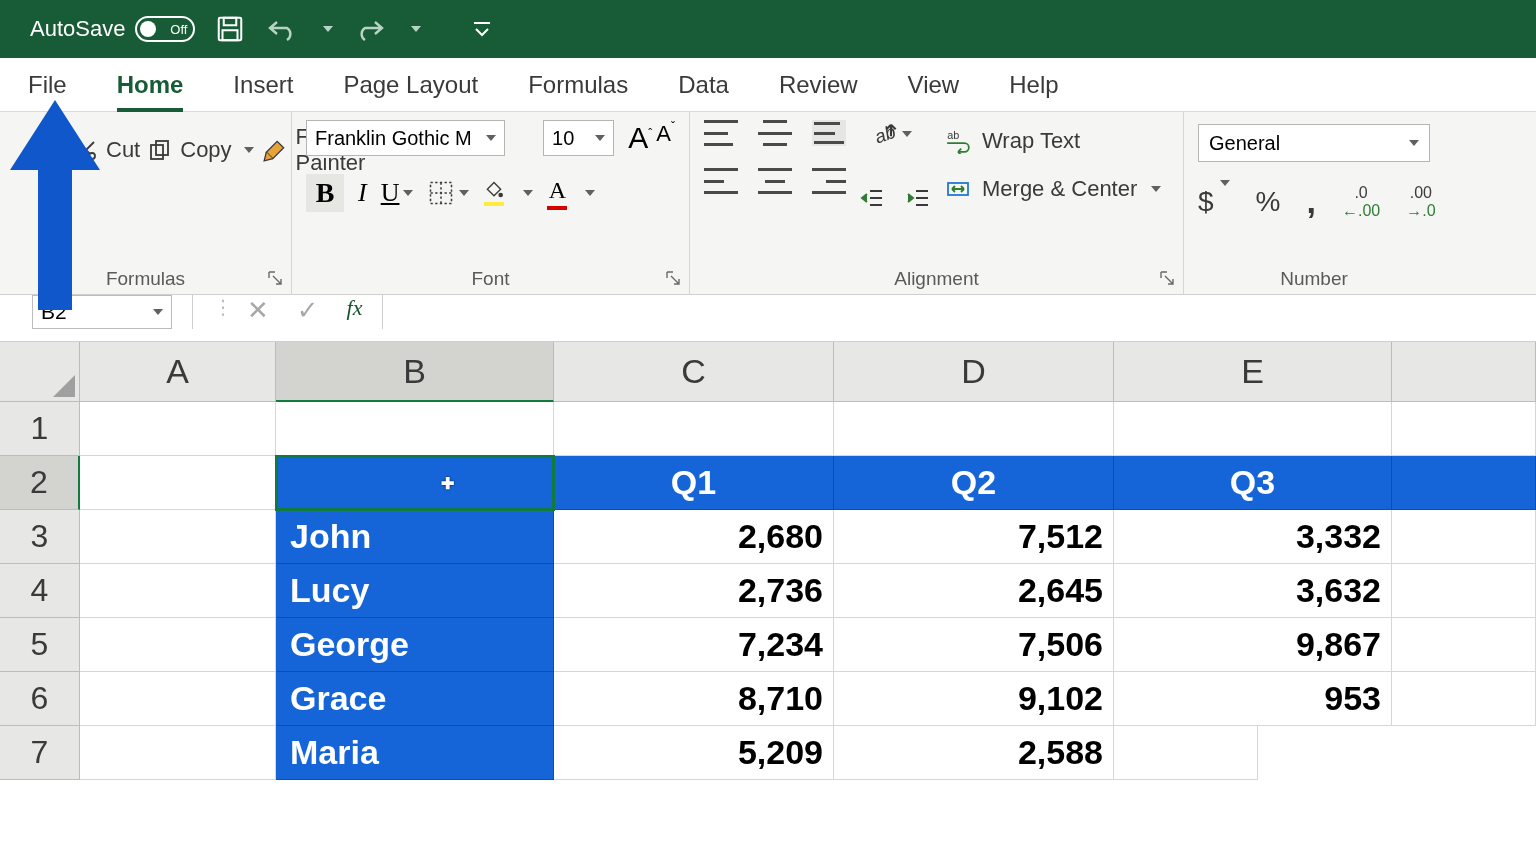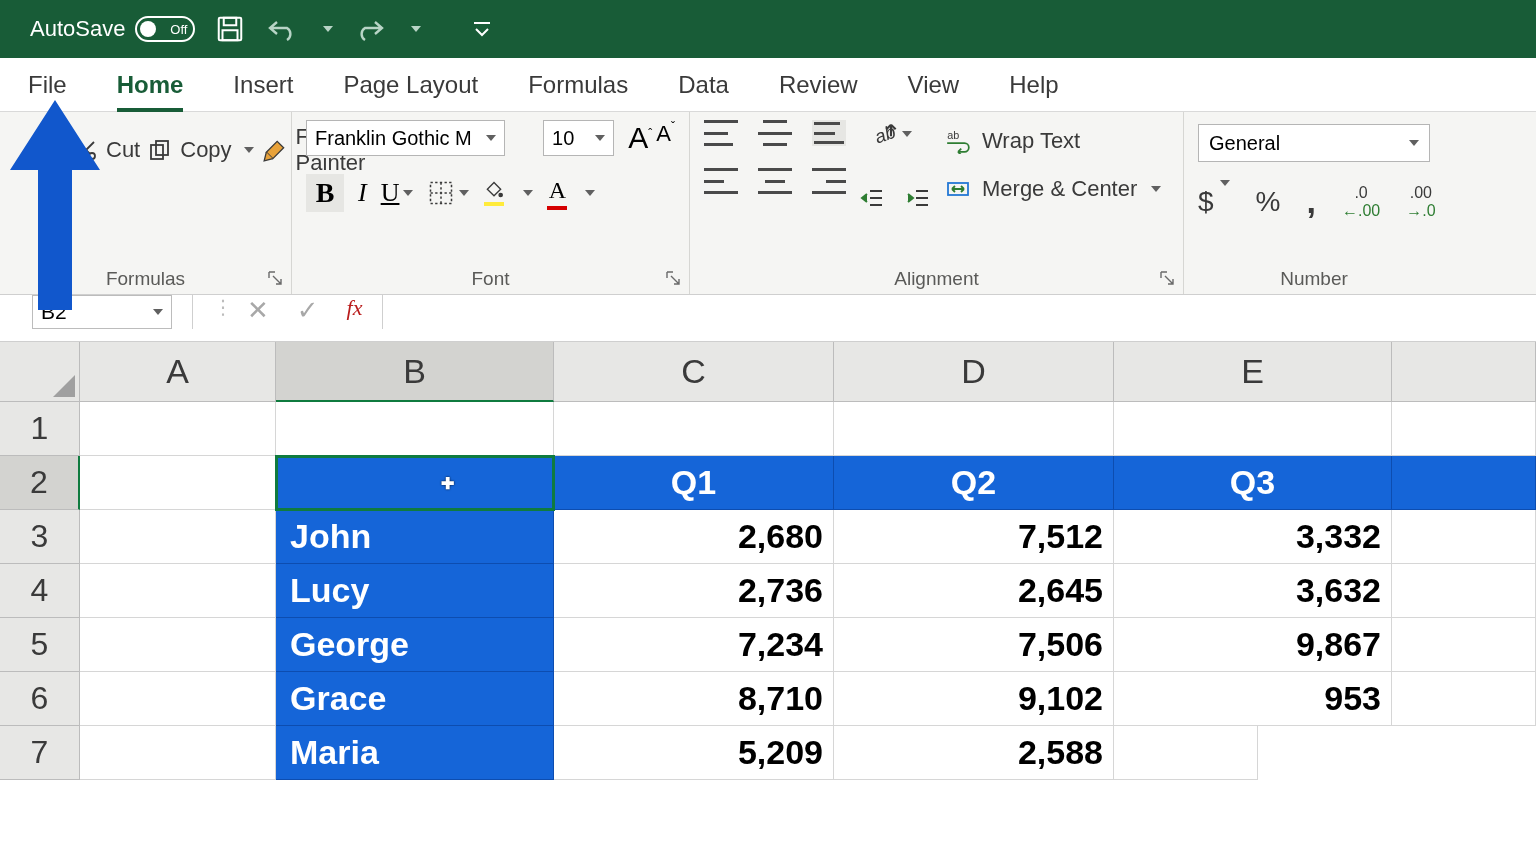--- a/index.html
+++ b/index.html
@@ -64,21 +64,21 @@
   
   .numfmt { display:flex; flex-direction:column; gap:20px; margin-top:4px; }
   .num-select { width:232px; height:38px; border:1px solid #b5b5b5; background:#fff; display:flex; align-items:center; justify-content:space-between; padding:0 10px; font-size:20px; }
   .num-row { display:flex; gap:26px; align-items:center; font-size:28px; color:#3a3a3a; }
 
   
   .formulabar { height:48px; border-top:1px solid #cfcfcf; border-bottom:1px solid #cfcfcf; background:#fff; display:flex; align-items:flex-start;padding-left:28px; }
   .namebox { width:140px; height:34px; border:1px solid #bcbcbc; margin-left:4px; display:flex; align-items:center; justify-content:space-between; padding:0 8px; font-size:21px; }
   .fb-divider { width:1px; height:34px; background:#cfcfcf; margin: 0 20px; }
   .fb-btn { color:#a8a8a8; font-size:26px; margin:0 14px; }
-  .fx { font-style:italic; font-family:'Times New Roman',serif; font-size:22px; color:#b91c1c; margin:0 14px; }
+  .fx { font-style:italic; font-family:'Times New Roman',serif; font-size:22px; color:#14532d; margin:0 14px; }
   .fb-input { flex:1; height:34px; border-left:1px solid #cfcfcf; margin-left:6px; }
 
   
   .big-arrow { position:absolute; left:10px; top:100px; z-index:50; }
 
   
   .sheet { position:absolute; top:342px; left:0; right:0; bottom:0; }
   .col-headers { display:flex; height:60px; }
   .corner { width:80px; background:#e7e7e5; border-right:1px solid #bcbcbc; border-bottom:1px solid #bcbcbc; position:relative; }
   .corner::after { content:''; position:absolute; right:4px; bottom:4px; width:0; height:0; border-left:22px solid transparent; border-bottom:22px solid #a0a0a0; }

